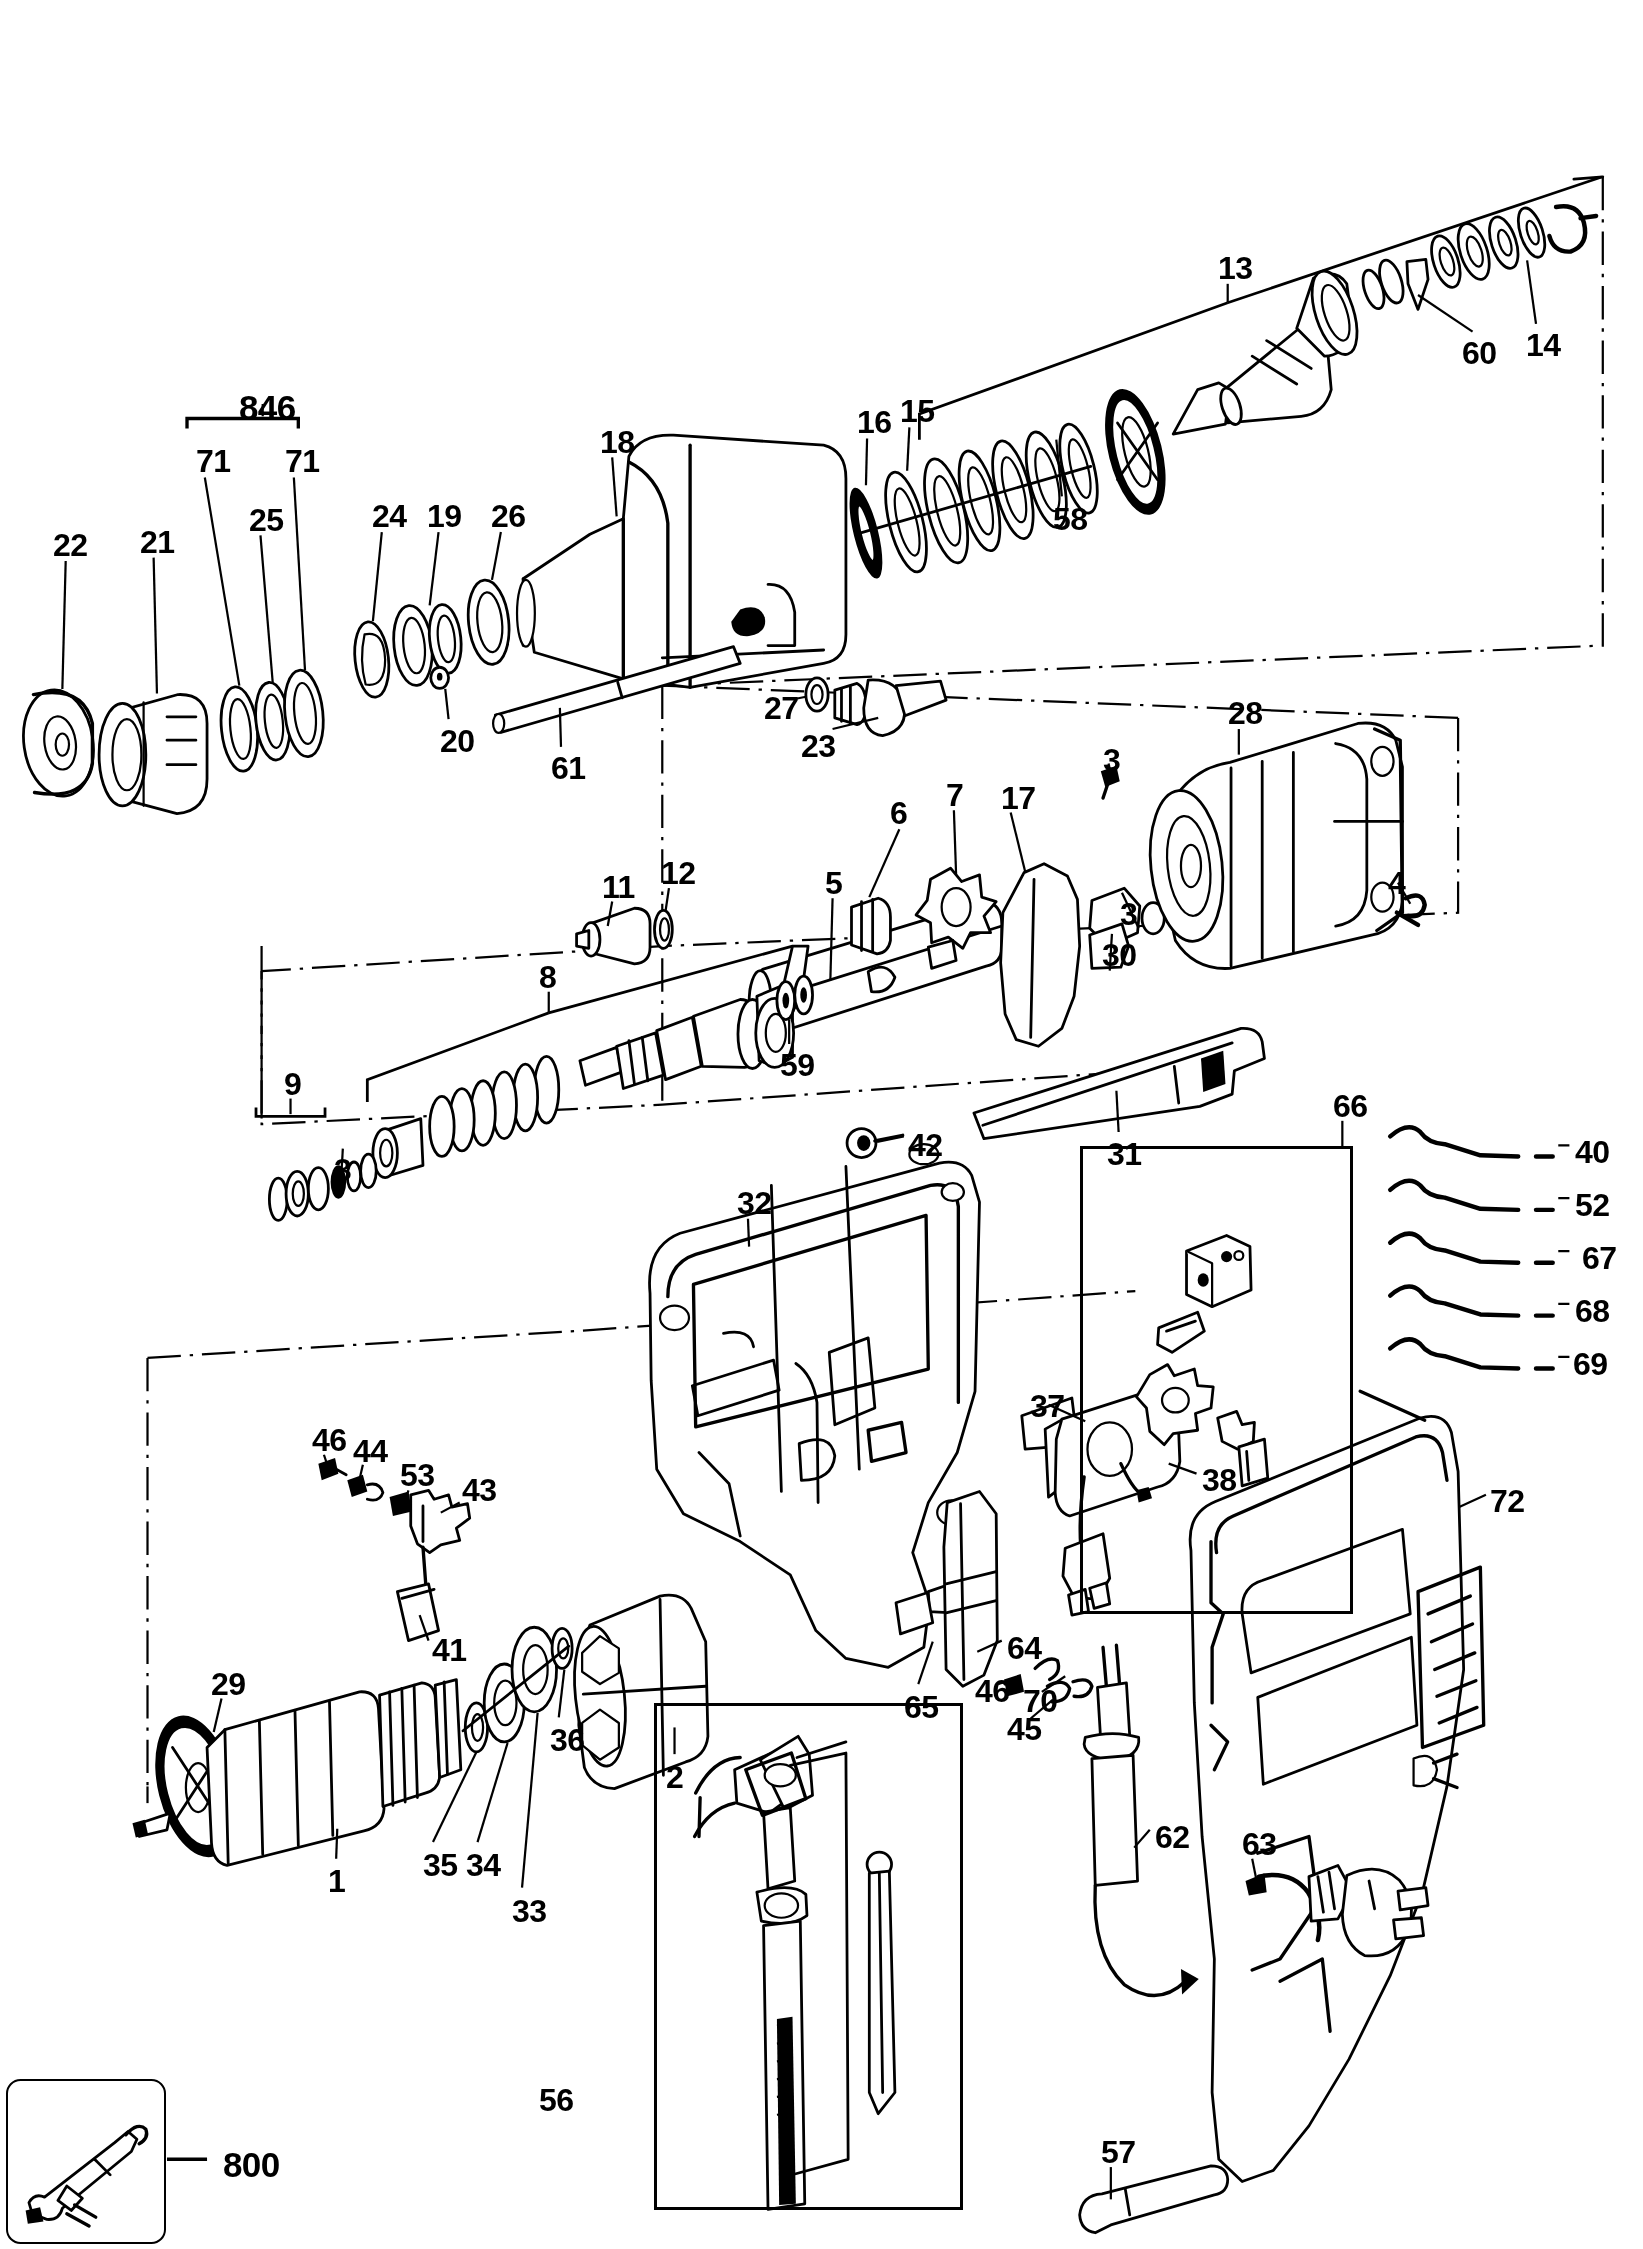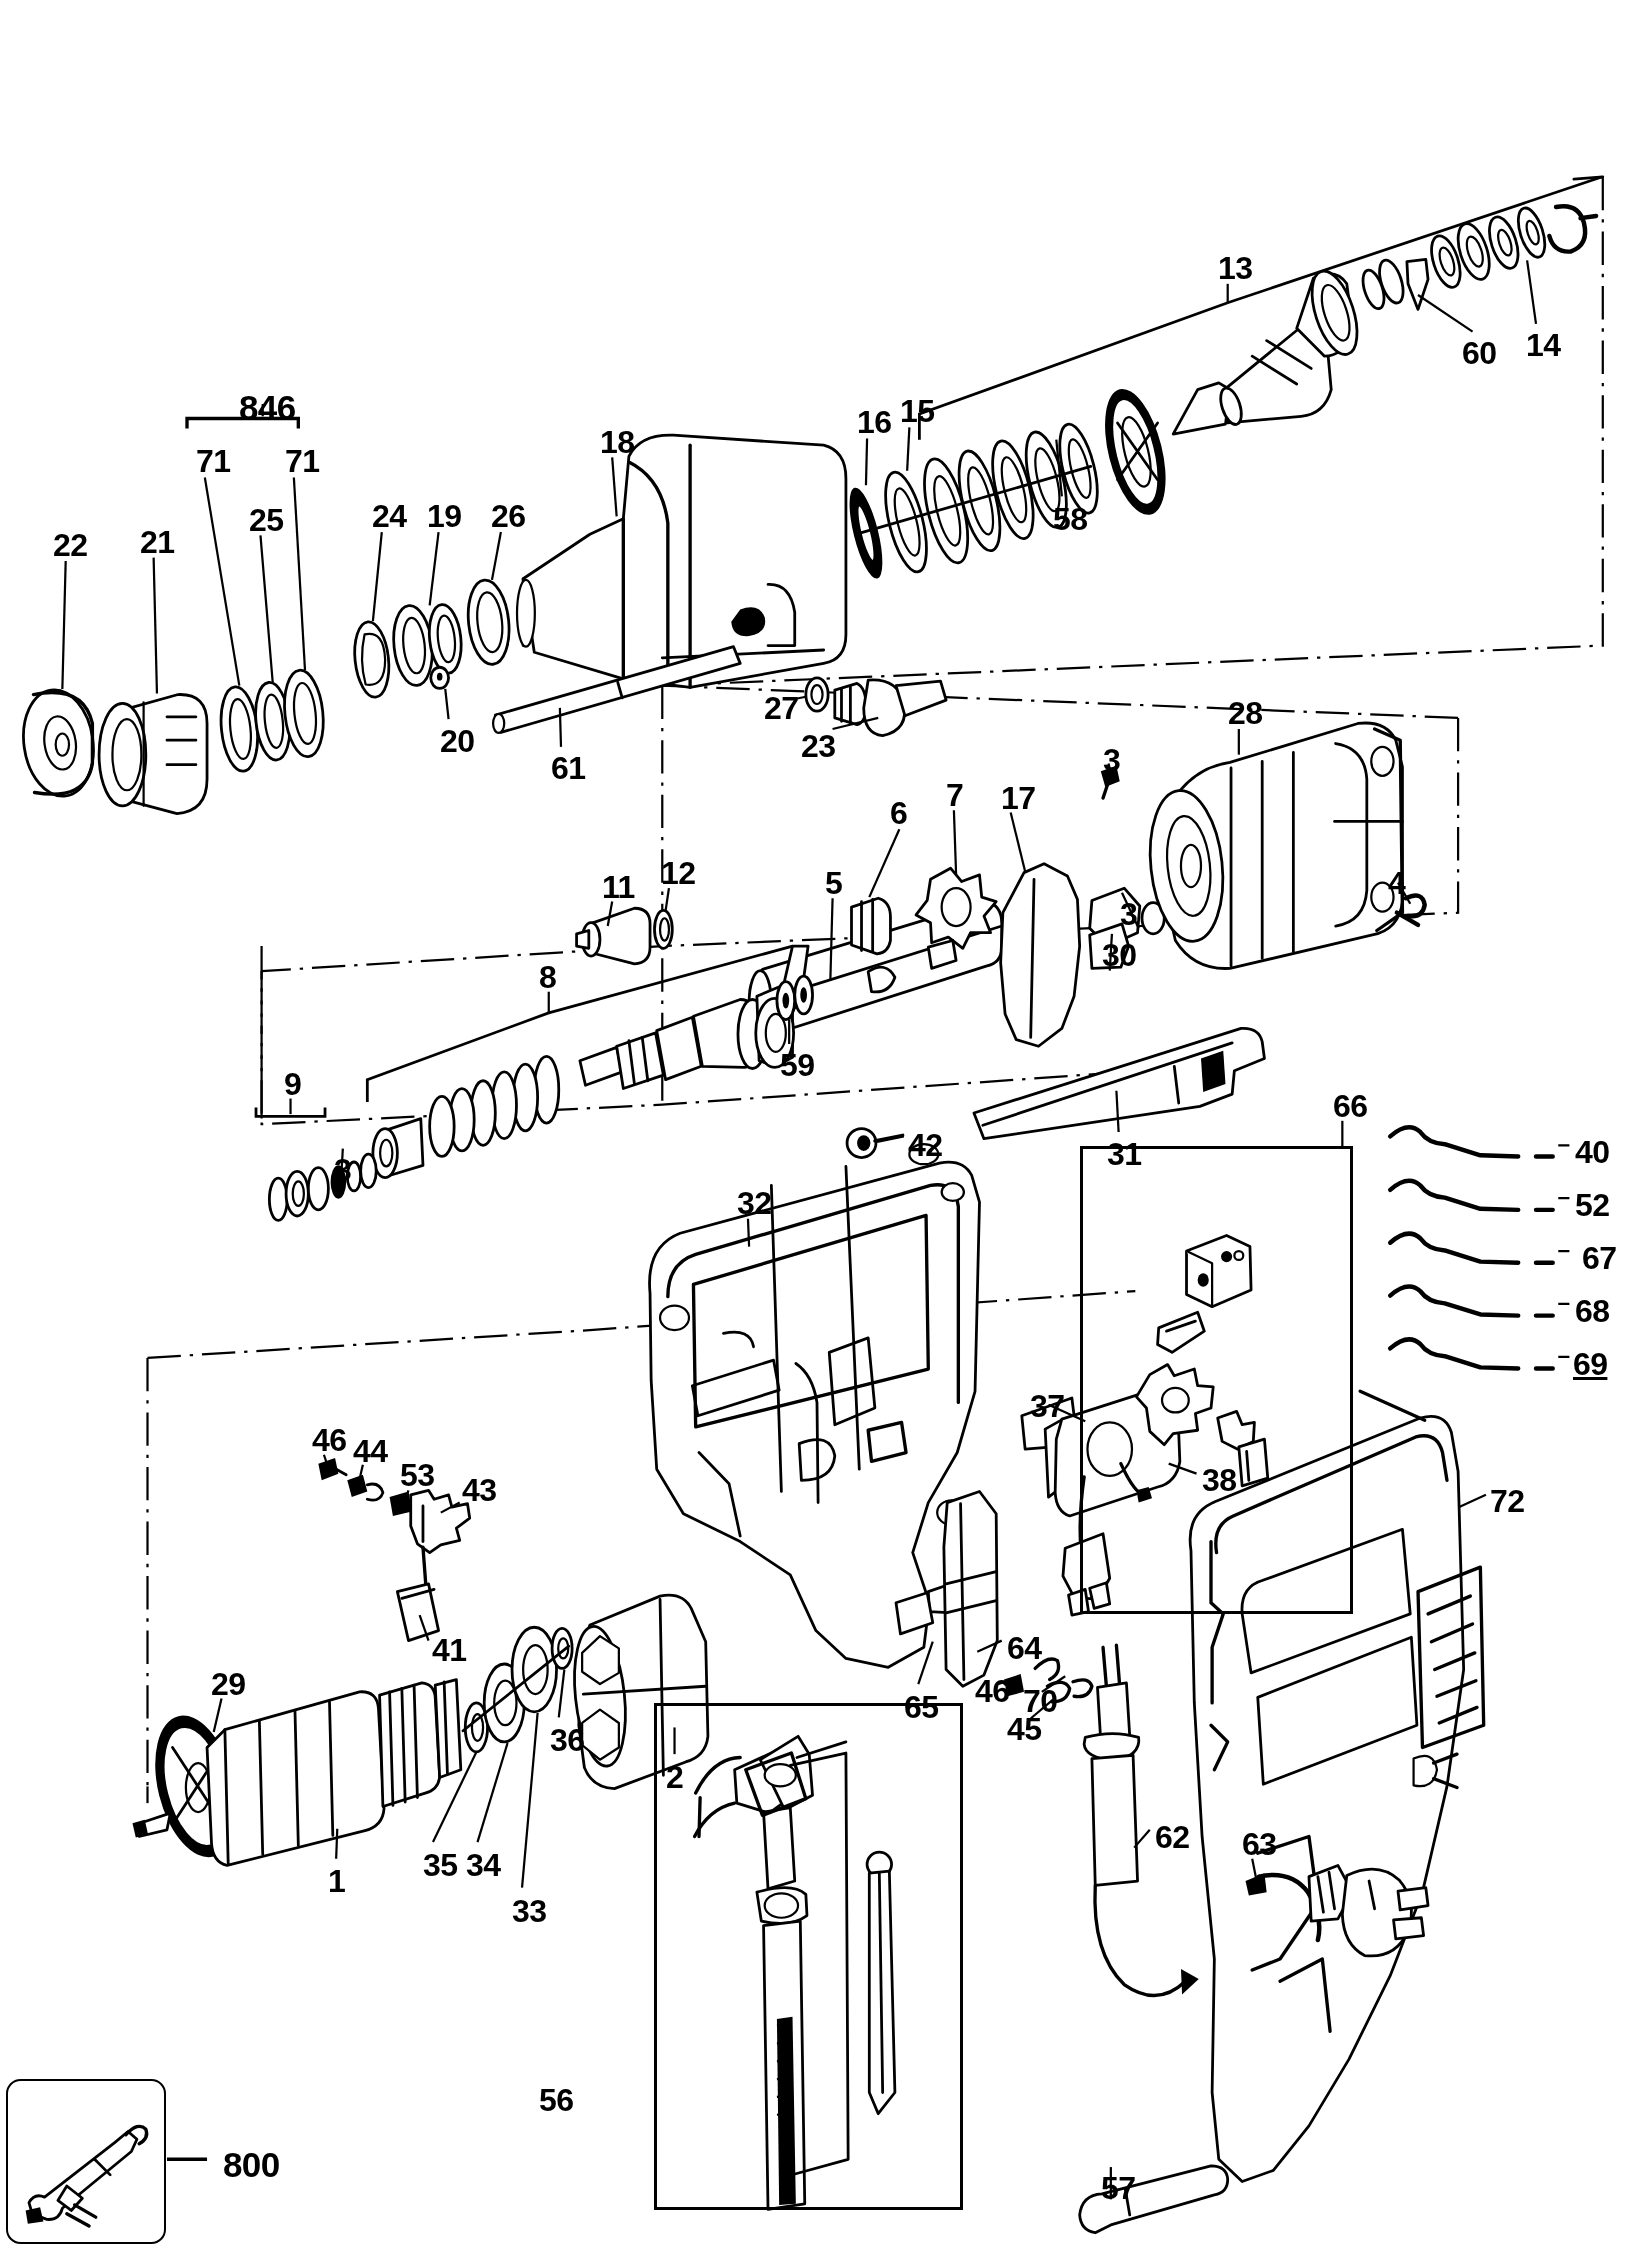--- a/index.html
+++ b/index.html
@@ -710,21 +710,21 @@
       <div class="lbl m" style="left: 539px; top: 961px;">8</div>
       <div class="lbl m" style="left: 780px; top: 1049px;">59</div>
       <div class="lbl m" style="left: 284px; top: 1068px;">9</div>
       <div class="lbl m" style="left: 334px; top: 1154px;">3</div>
       <div class="lbl m" style="left: 1107px; top: 1138px;">31</div>
       <div class="lbl m" style="left: 1333px; top: 1090px;">66</div>
       <div class="lbl m" style="left: 1575px; top: 1136px;">40</div>
       <div class="lbl m" style="left: 1575px; top: 1189px;">52</div>
       <div class="lbl m" style="left: 1582px; top: 1242px;">67</div>
       <div class="lbl m" style="left: 1575px; top: 1295px;">68</div>
-      <div class="lbl m" style="left: 1573px; top: 1348px; text-decoration: underline;">69</div>
+      <div class="lbl m" style="left: 1573px; top: 1348px;">69</div>
       <div class="lbl m" style="left: 908px; top: 1129px;">42</div>
       <div class="lbl m" style="left: 737px; top: 1187px;">32</div>
       <div class="lbl m" style="left: 312px; top: 1424px;">46</div>
       <div class="lbl m" style="left: 353px; top: 1435px;">44</div>
       <div class="lbl m" style="left: 400px; top: 1459px;">53</div>
       <div class="lbl m" style="left: 462px; top: 1474px;">43</div>
       <div class="lbl m" style="left: 432px; top: 1634px;">41</div>
       <div class="lbl m" style="left: 211px; top: 1668px;">29</div>
       <div class="lbl m" style="left: 328px; top: 1865px;">1</div>
       <div class="lbl m" style="left: 423px; top: 1849px;">35</div>
@@ -736,18 +736,18 @@
       <div class="lbl m" style="left: 904px; top: 1691px;">65</div>
       <div class="lbl m" style="left: 1023px; top: 1685px;">70</div>
       <div class="lbl m" style="left: 1030px; top: 1390px; text-align: right;">37</div>
       <div class="lbl m" style="left: 1202px; top: 1464px;">38</div>
       <div class="lbl m" style="left: 1490px; top: 1485px;">72</div>
       <div class="lbl m" style="left: 975px; top: 1675px;">46</div>
       <div class="lbl m" style="left: 1007px; top: 1713px;">45</div>
       <div class="lbl m" style="left: 1155px; top: 1821px;">62</div>
       <div class="lbl m" style="left: 1242px; top: 1828px;">63</div>
       <div class="lbl m" style="left: 539px; top: 2043px; margin-top: 41px;">56</div>
-      <div class="lbl m" style="left: 1101px; top: 2136px; margin-top: 36px;">57</div>
+      <div class="lbl m" style="left: 1101px; top: 2136px;">57</div>
       <div class="lbl l" style="left: 223px; top: 2147px;">800</div>
     </div>
 
 </div>
 
 
 </body></html>

